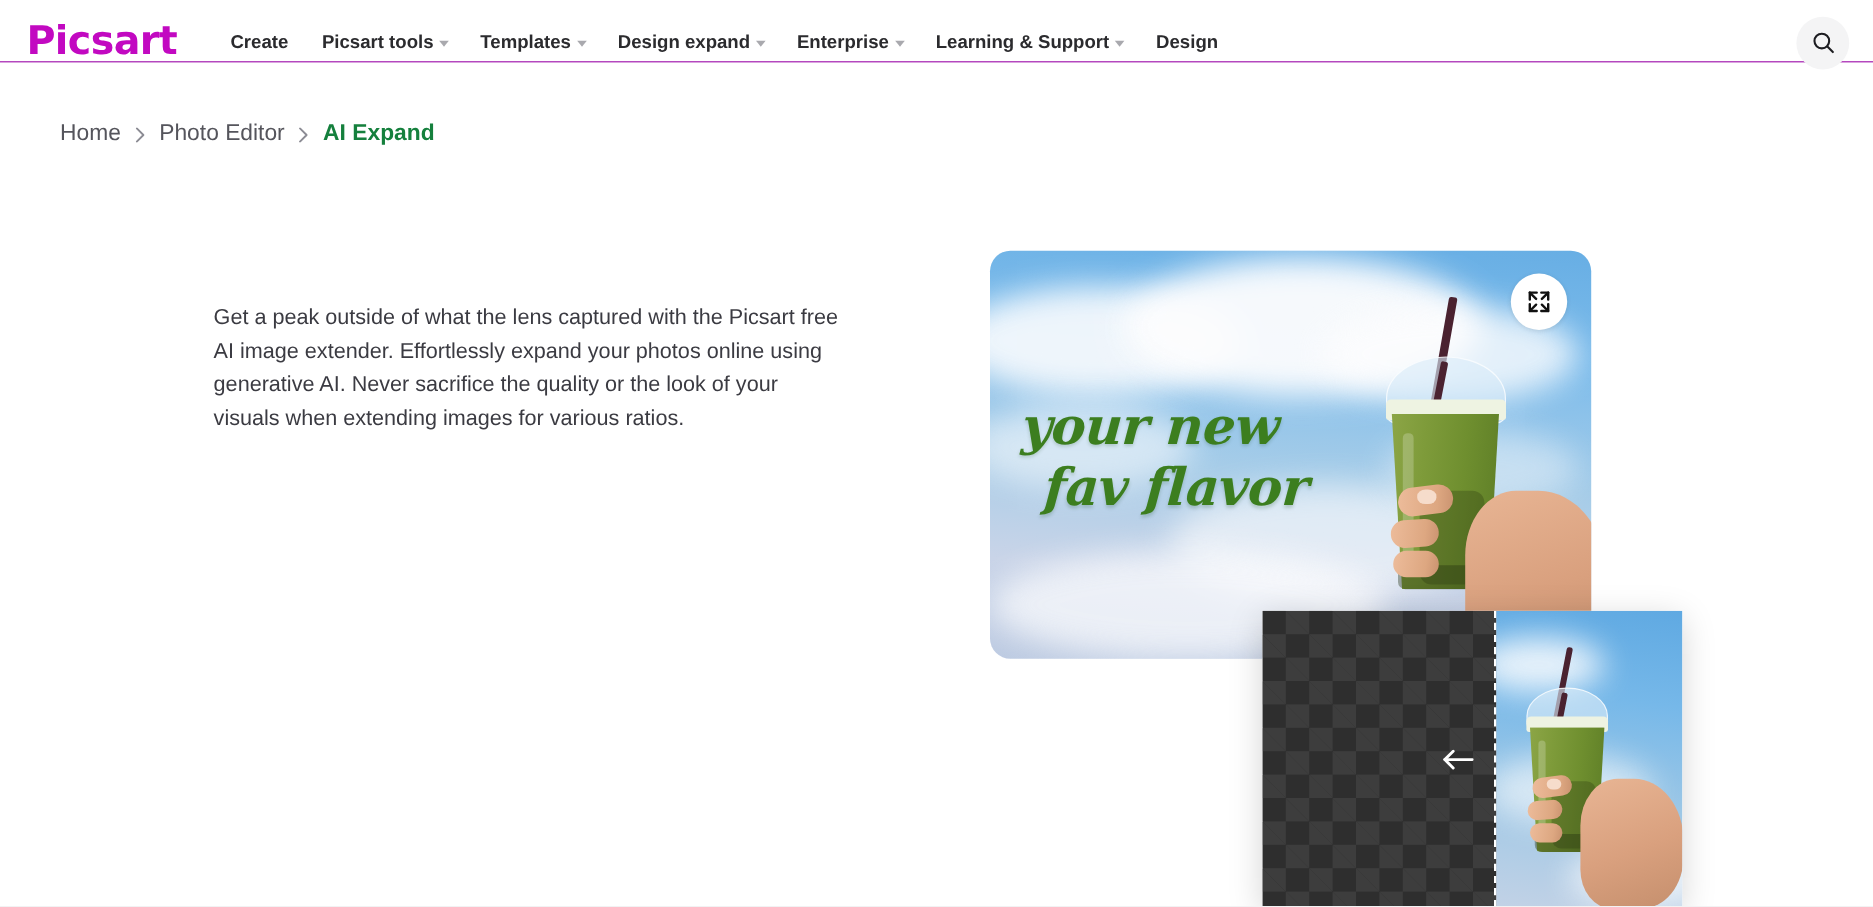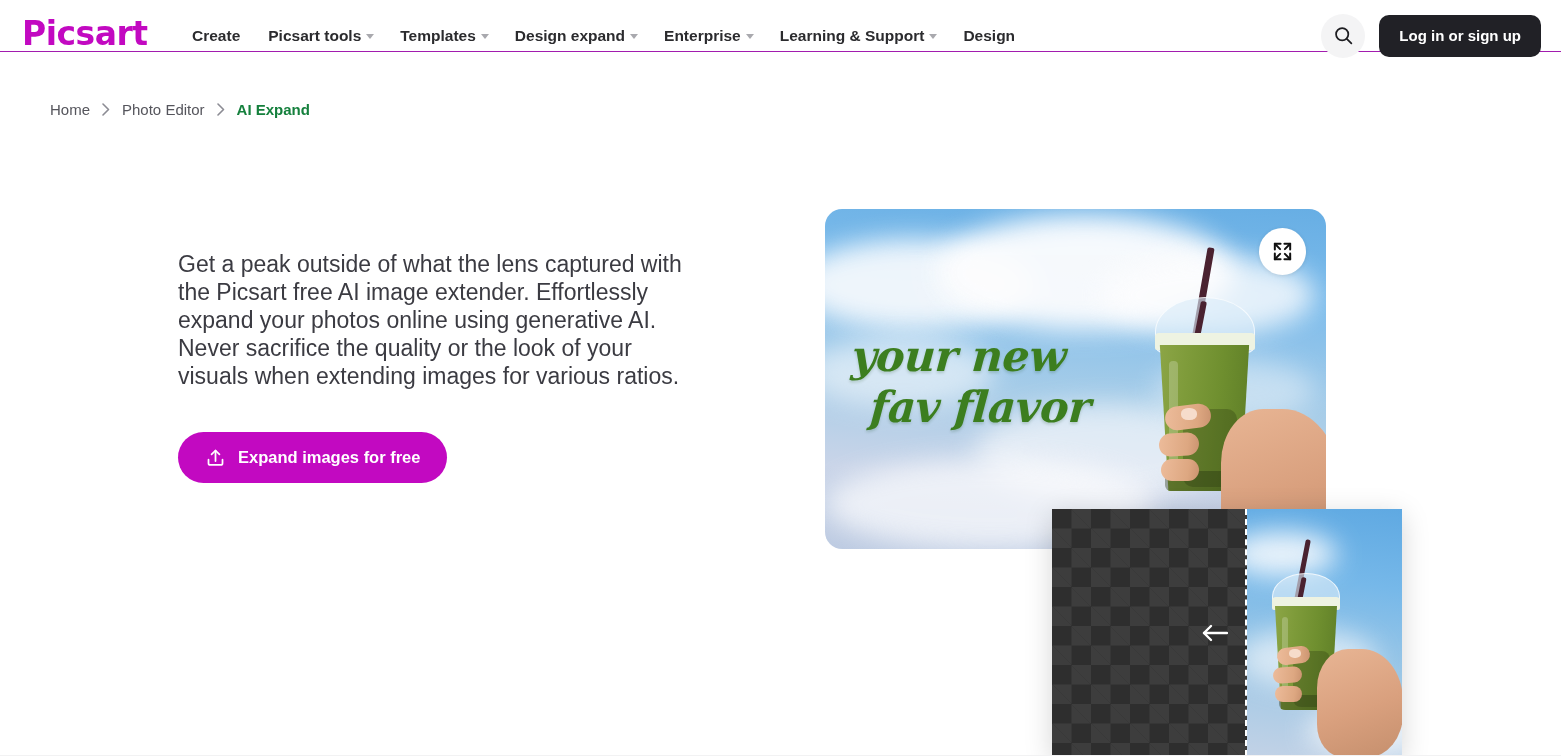--- a/index.html
+++ b/index.html
@@ -60,36 +60,36 @@
     display:flex; align-items:center; justify-content:center;
     cursor:pointer; border:none;
     font-family:"Liberation Sans", sans-serif;
     white-space:nowrap;
   }
 
   
   .breadcrumb {
     position:absolute; left:50px; top:101px;
     display:flex; align-items:center; gap:12px;
-    font-size:15px;
+    font-size:19px;
   }
   .bc-link { color:#55555c; font-weight:400; cursor:pointer; }
   .bc-current { color:#15803d; font-weight:700; cursor:pointer; }
 
   
   .hero-left { position:absolute; left:178px; top:224px; width:545px; }
   .hero-title {
     font-size:61px; line-height:72px; font-weight:700;
     letter-spacing:-1.2px; color:#000000;
     font-family:"DejaVu Sans", sans-serif;
     width:530px;
   }
   .hero-desc {
     margin-top:26px; width:530px;
-    font-size:23px; line-height:28px; font-weight:400;
+    font-size:18px; line-height:28px; font-weight:400;
     color:#3b3b42;
   }
   .cta-btn {
     margin-top:42px;
     height:51px; padding:0 27px; border-radius:26px;
     background:#C209C1; color:#ffffff; border:none;
     font-size:16.5px; font-weight:700;
     display:inline-flex; align-items:center; gap:12px;
     cursor:pointer;
     font-family:"Liberation Sans", sans-serif;
@@ -232,46 +232,37 @@
     </div>
   </nav>
 
   <div class="header-right">
     <button class="search-btn">
       <svg width="21" height="21" viewBox="0 0 24 24" fill="none">
         <circle cx="10.5" cy="10.5" r="7" stroke="#1d1d21" stroke-width="2"></circle>
         <line x1="15.8" y1="15.8" x2="21" y2="21" stroke="#1d1d21" stroke-width="2" stroke-linecap="round"></line>
       </svg>
     </button>
-    <button class="login-btn">Log in or sign up</button>
   </div>
 </div>
 
 <div class="breadcrumb">
   <span class="bc-link">Home</span>
   <svg width="8" height="13" viewBox="0 0 8 13" fill="none">
     <path d="M1 1L6.5 6.5L1 12" stroke="#8c8c94" stroke-width="1.6" stroke-linecap="round" stroke-linejoin="round"></path>
   </svg>
   <span class="bc-link">Photo Editor</span>
   <svg width="8" height="13" viewBox="0 0 8 13" fill="none">
     <path d="M1 1L6.5 6.5L1 12" stroke="#8c8c94" stroke-width="1.6" stroke-linecap="round" stroke-linejoin="round"></path>
   </svg>
   <span class="bc-current">AI Expand</span>
 </div>
 
 <div class="hero-left">
   <p class="hero-desc">Get a peak outside of what the lens captured with the Picsart free AI image extender. Effortlessly expand your photos online using generative AI. Never sacrifice the quality or the look of your visuals when extending images for various ratios.</p>
-  <button class="cta-btn">
-    <svg width="21" height="21" viewBox="0 0 24 24" fill="none">
-      <path d="M12 16V4" stroke="#fff" stroke-width="2" stroke-linecap="round"></path>
-      <path d="M7.5 8.5L12 4L16.5 8.5" stroke="#fff" stroke-width="2" stroke-linecap="round" stroke-linejoin="round"></path>
-      <path d="M4 14.5V18.5C4 19.6 4.9 20.5 6 20.5H18C19.1 20.5 20 19.6 20 18.5V14.5" stroke="#fff" stroke-width="2" stroke-linecap="round" stroke-linejoin="round"></path>
-    </svg>
-    <span>Expand images for free</span>
-  </button>
 </div>
 
 <div class="hero-card">
   <div class="sky-clouds">
     <div class="cloud" style="left:-30px;top:30px;width:240px;height:90px;"></div>
     <div class="cloud" style="left:110px;top:6px;width:300px;height:115px;opacity:.95;"></div>
     <div class="cloud" style="left:275px;top:46px;width:215px;height:80px;opacity:.8;"></div>
     <div class="cloud" style="left:-20px;top:128px;width:190px;height:70px;opacity:.55;"></div>
     <div class="cloud" style="left:150px;top:195px;width:260px;height:95px;opacity:.6;"></div>
     <div class="cloud" style="left:0px;top:250px;width:330px;height:90px;opacity:.7;"></div>

